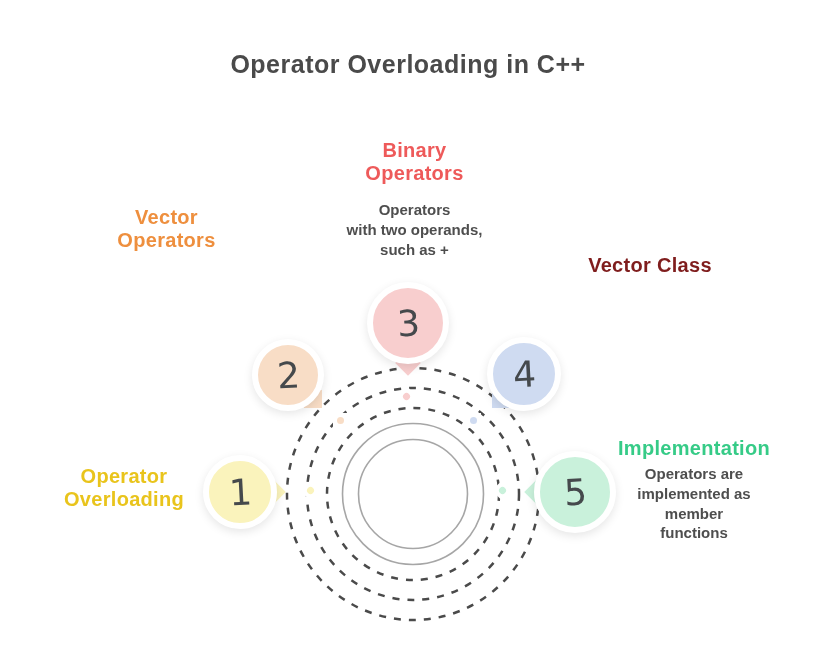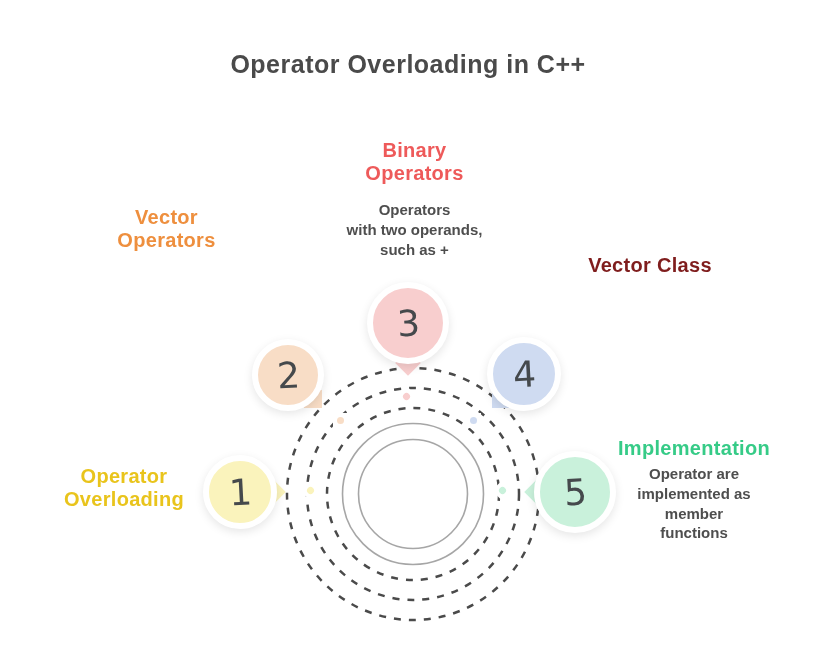--- a/index.html
+++ b/index.html
@@ -127,18 +127,18 @@
   <div class="label l4" style="color: #7f1d1d;">Vector Class</div>
 
   <div class="tail rot45 t5" style="background-color: rgb(201, 241, 219);"></div>
   <div class="node-circle c5" style="background-color: rgb(201, 241, 219);">
     <span class="node-number">5</span>
   </div>
   <div class="marker rot45 m5">
     <span class="dot" style="background-color: rgb(201, 241, 219);"></span>
   </div>
   <div class="label l5" style="color: rgb(54, 203, 135);">Implementation</div>
-  <div class="desc d5">Operator are
+  <div class="desc d5">Operators are
 implemented as
 member
 functions</div>
 
 </div>
 
 </body></html>

